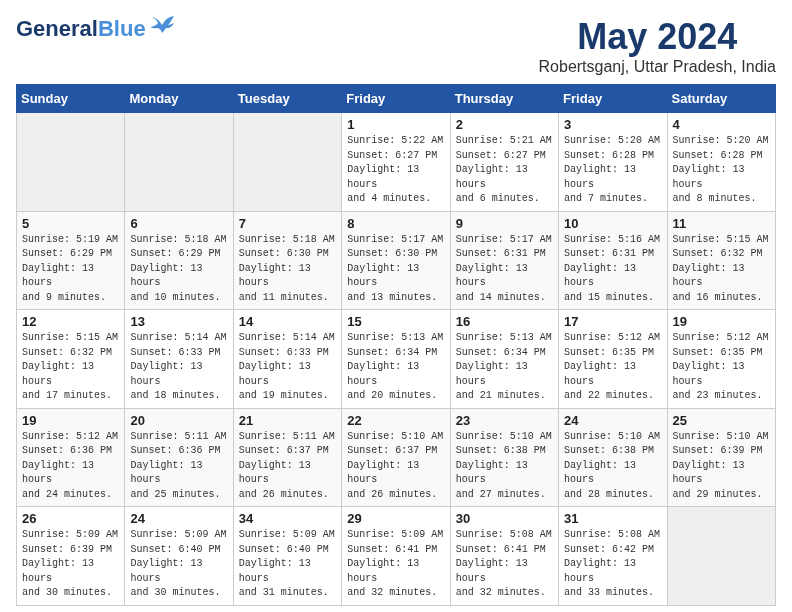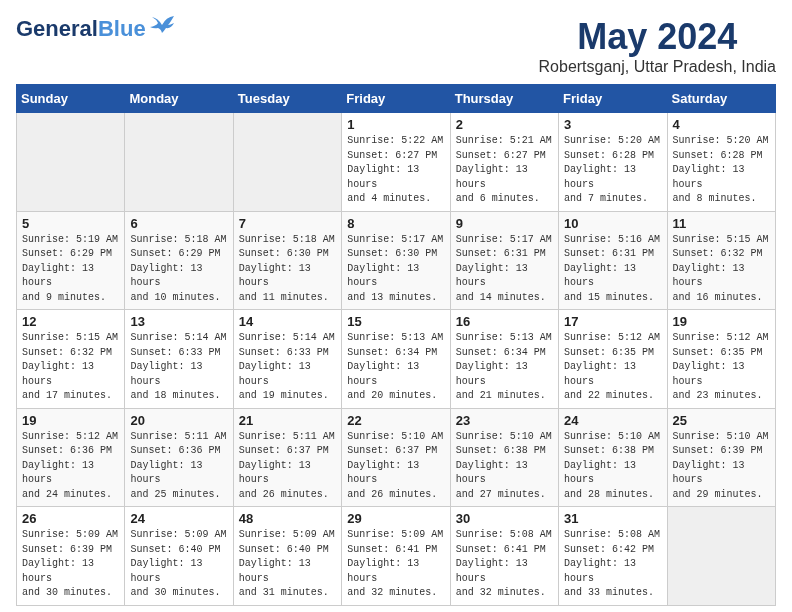--- a/index.html
+++ b/index.html
@@ -247,21 +247,21 @@
       <tr class="cal-row-5">
         <td>
           <div class="day-number">26</div>
           <div class="day-info">Sunrise: 5:09 AM<br>Sunset: 6:39 PM<br>Daylight: 13 hours<br>and 30 minutes.</div>
         </td>
         <td>
           <div class="day-number">24</div>
           <div class="day-info">Sunrise: 5:09 AM<br>Sunset: 6:40 PM<br>Daylight: 13 hours<br>and 30 minutes.</div>
         </td>
         <td>
-          <div class="day-number">48</div>
+          <div class="day-number">34</div>
           <div class="day-info">Sunrise: 5:09 AM<br>Sunset: 6:40 PM<br>Daylight: 13 hours<br>and 31 minutes.</div>
         </td>
         <td>
           <div class="day-number">29</div>
           <div class="day-info">Sunrise: 5:09 AM<br>Sunset: 6:41 PM<br>Daylight: 13 hours<br>and 32 minutes.</div>
         </td>
         <td>
           <div class="day-number">30</div>
           <div class="day-info">Sunrise: 5:08 AM<br>Sunset: 6:41 PM<br>Daylight: 13 hours<br>and 32 minutes.</div>
         </td>

